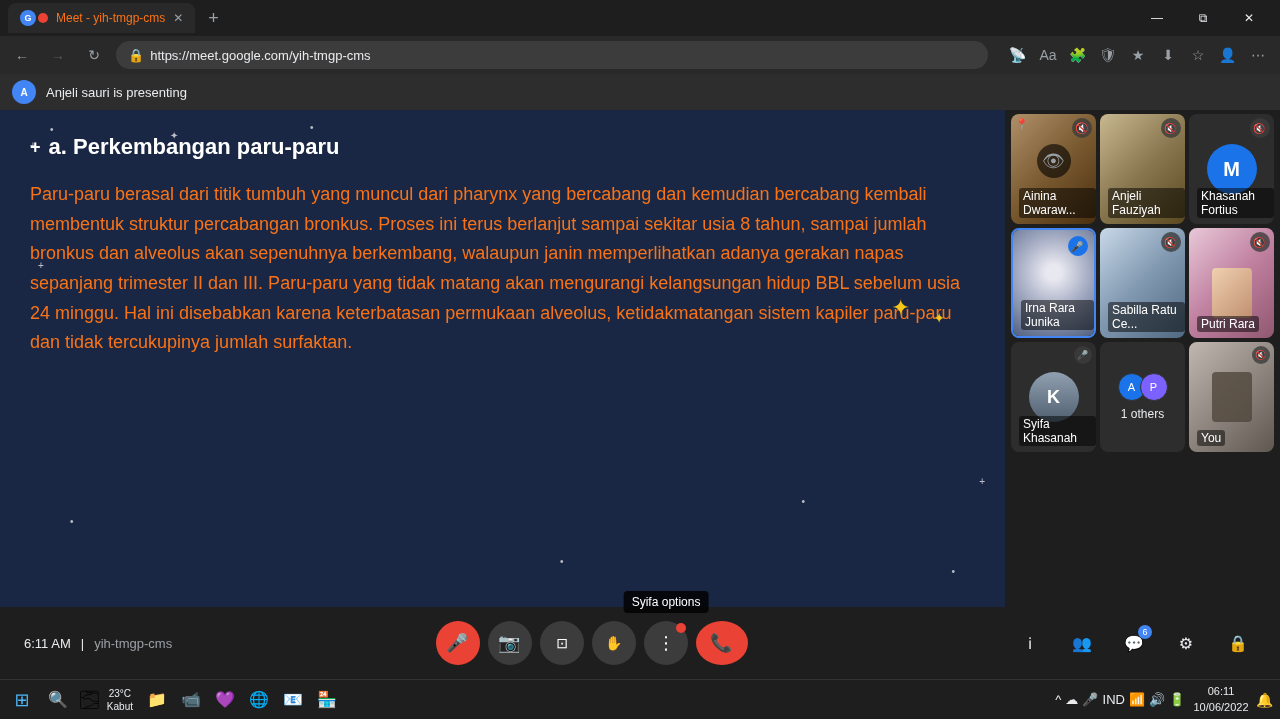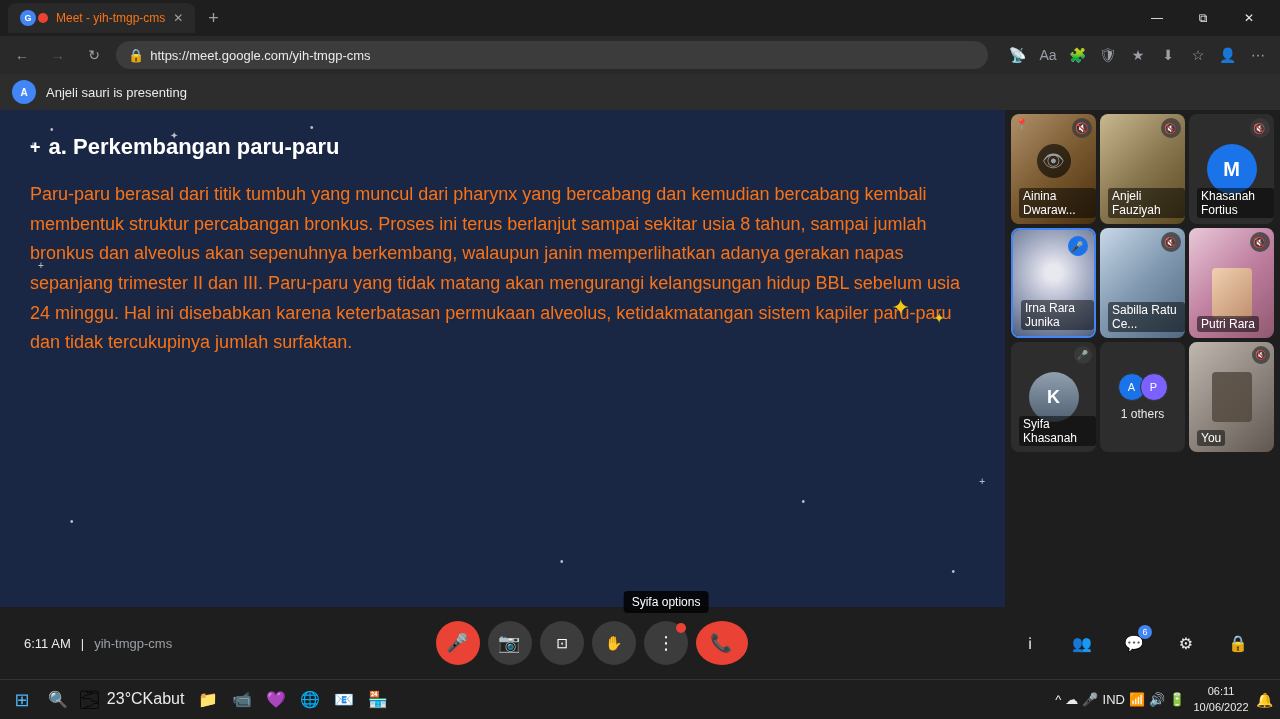--- a/index.html
+++ b/index.html
@@ -65,21 +65,21 @@
     .ctrl-btn { width: 44px; height: 44px; border-radius: 50%; border: none; cursor: pointer; display: flex; align-items: center; justify-content: center; font-size: 18px; color: #fff; background: #3c3c3c; }
     .ctrl-btn.red { background: #ea4335; }
     .ctrl-btn.muted { background: #ea4335; }
     .more-options-tooltip { position: absolute; top: -30px; left: 50%; transform: translateX(-50%); background: rgba(0,0,0,0.8); color: #fff; font-size: 12px; padding: 4px 8px; border-radius: 4px; white-space: nowrap; pointer-events: none; }
     .right-icon-btn { color: #e8eaed; font-size: 18px; cursor: pointer; position: relative; display: flex; align-items: center; justify-content: center; width: 36px; height: 36px; border-radius: 50%; }
     .badge { position: absolute; top: 0; right: 0; background: #4285f4; color: #fff; font-size: 9px; width: 14px; height: 14px; border-radius: 50%; display: flex; align-items: center; justify-content: center; }
 
     
     .taskbar { height: 40px; background: #1e1e1e; display: flex; align-items: center; padding: 0 6px; gap: 4px; border-top: 1px solid #333; }
     .taskbar-left { display: flex; align-items: center; gap: 6px; }
-    .taskbar-weather { font-size: 16px; color: #e8eaed; display: flex; flex-direction: row; align-items: center; line-height: 1.3; }
+    .taskbar-weather { font-size: 10px; color: #e8eaed; display: flex; flex-direction: column; align-items: center; line-height: 1.3; }
     .taskbar-icons { display: flex; align-items: center; gap: 2px; margin: 0 4px; }
     .taskbar-icon { width: 32px; height: 32px; display: flex; align-items: center; justify-content: center; font-size: 16px; cursor: pointer; border-radius: 4px; }
     .taskbar-right { margin-left: auto; display: flex; align-items: center; gap: 8px; }
     .sys-icons { display: flex; align-items: center; gap: 4px; }
     .sys-icon { font-size: 13px; color: #e8eaed; cursor: pointer; }
     .clock { font-size: 11px; color: #e8eaed; text-align: center; line-height: 1.4; }
     .taskbar-start { width: 32px; height: 32px; display: flex; align-items: center; justify-content: center; cursor: pointer; }
     .win-logo { font-size: 18px; color: #4db6f5; }
     .tile-center { display: flex; align-items: center; justify-content: center; height: 100%; }
     .others-tile { background: #2d2d2d; display: flex; flex-direction: column; align-items: center; justify-content: center; gap: 4px; }

